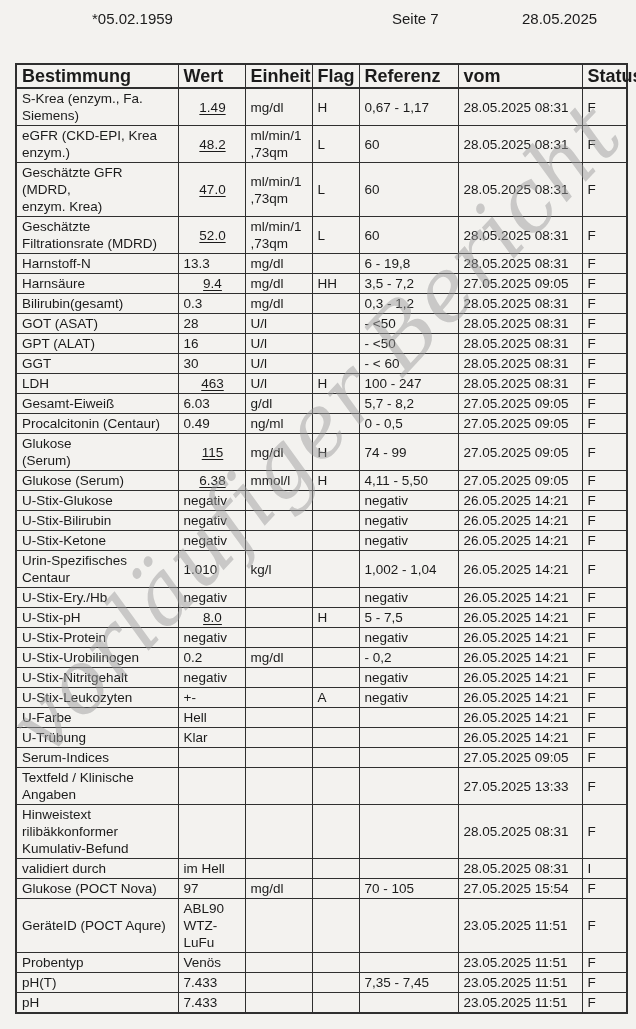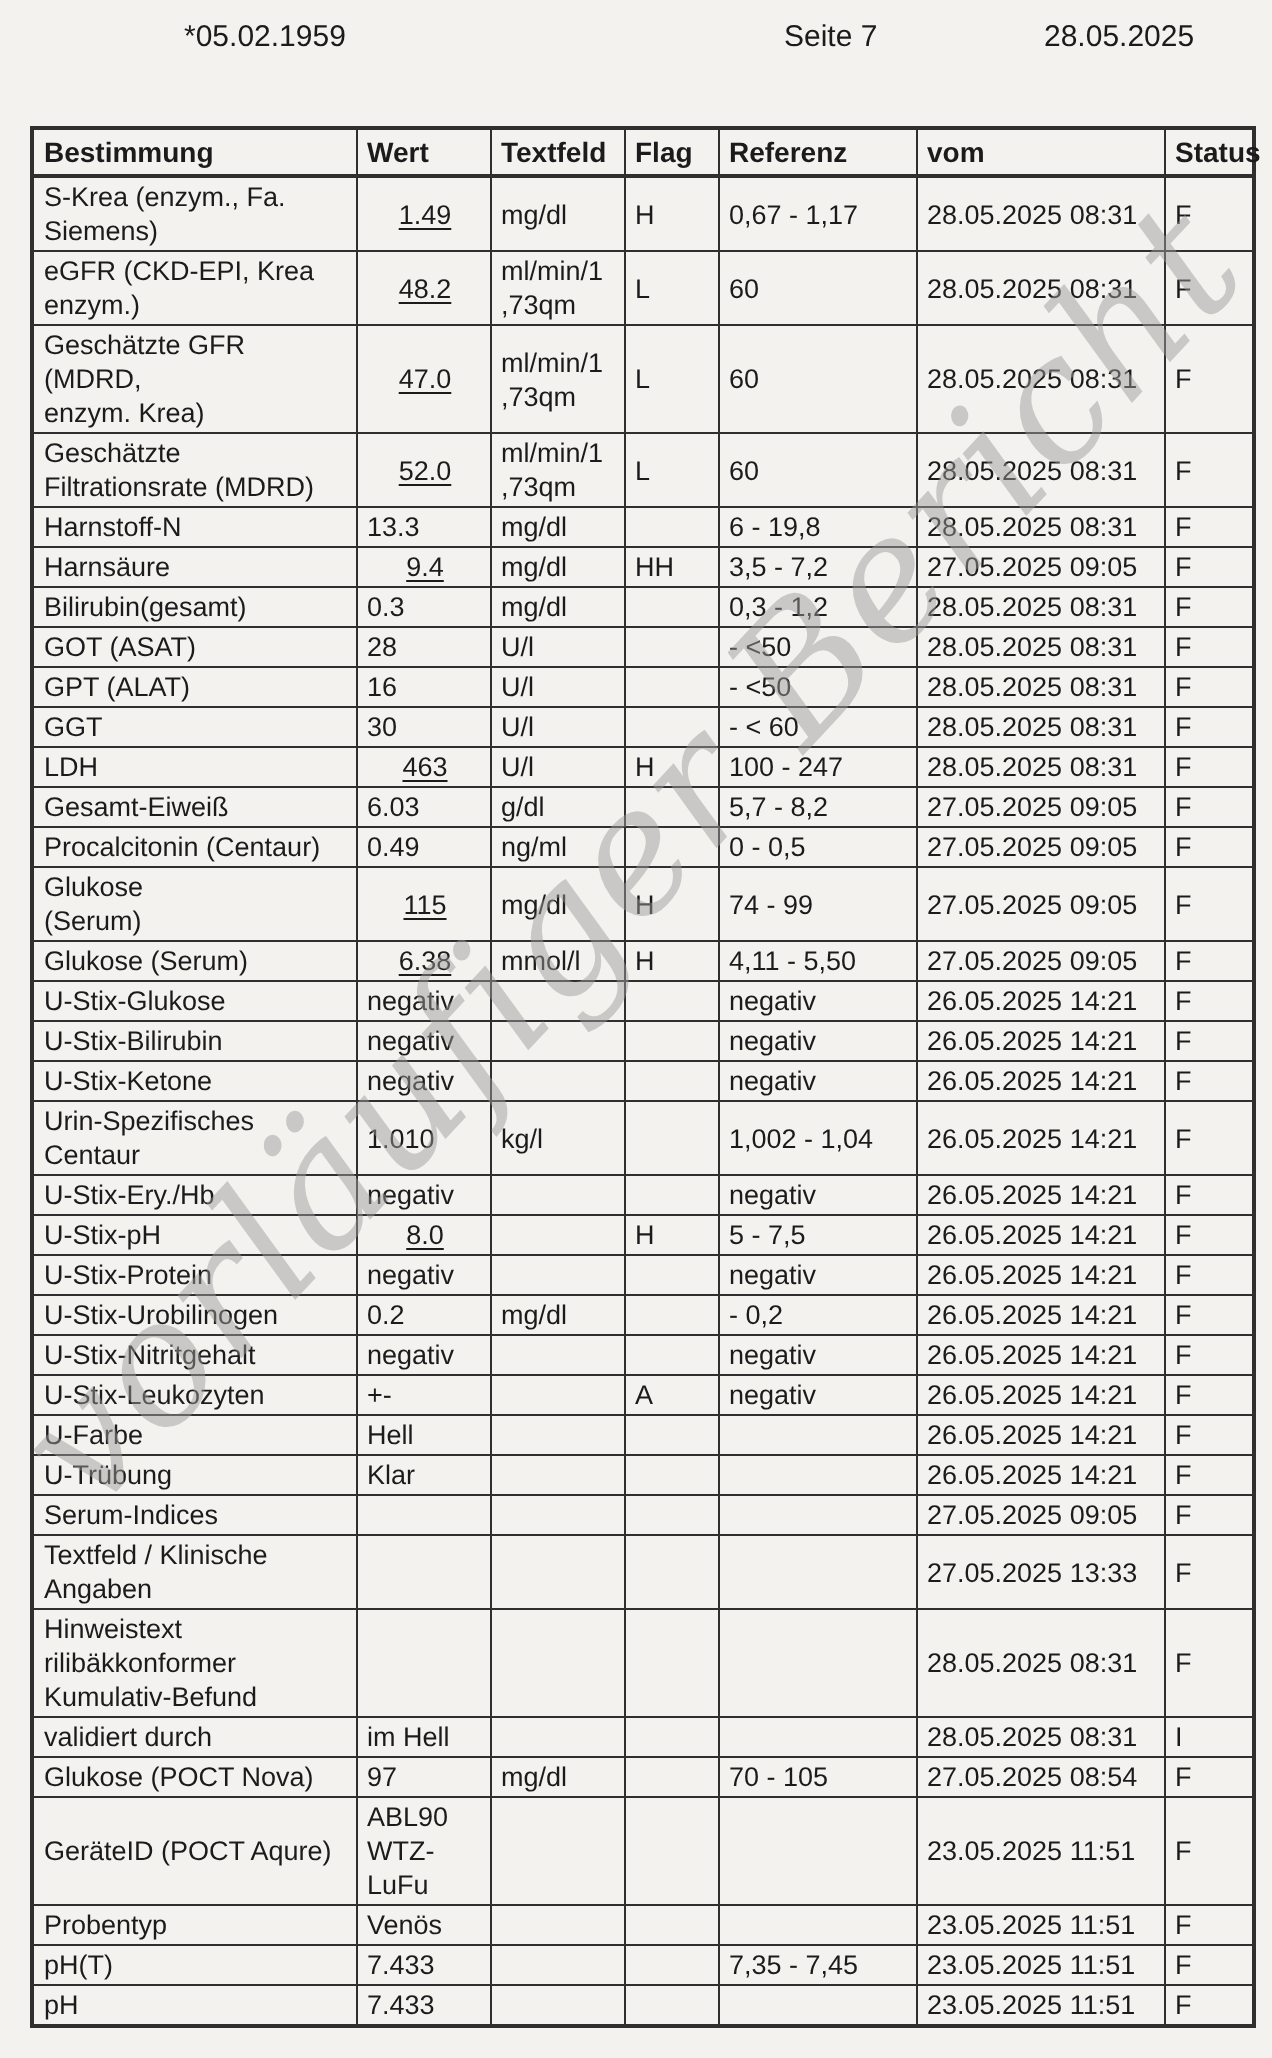--- a/index.html
+++ b/index.html
@@ -33,21 +33,21 @@
   col.c-flag{width:47px;}
   col.c-referenz{width:99px;}
   col.c-vom{width:124px;}
   col.c-status{width:45px;}
   table.results th{
     border:1px solid #2f2f2f;
     border-bottom-width:2px;
     text-align:left;
     font-weight:bold;
     padding:3px 4px 2px 5px;
-    font-size:14px;
+    font-size:18px;
   }
   table.results td{
     border:1px solid #2f2f2f;
     padding:1px 3px 1px 5px;
     vertical-align:middle;
     white-space:pre-line;
     overflow:hidden;
   }
   td.abnormal{
     text-decoration:underline;
@@ -88,21 +88,21 @@
         <col class="c-einheit">
       <col class="c-flag">
         <col class="c-referenz">
         <col class="c-vom">
         <col class="c-status">
     </colgroup>
     <thead>
       <tr>
           <th>Bestimmung</th>
           <th>Wert</th>
-          <th>Textfeld</th>
+          <th>Einheit</th>
           <th>Flag</th>
           <th>Referenz</th>
           <th>vom</th>
           <th>Status</th>
         </tr>
     </thead>
     <tbody>
         <tr>
           <td>S-Krea (enzym., Fa.
 Siemens)</td>
@@ -393,21 +393,21 @@
           <td></td>
           <td>28.05.2025 08:31</td>
           <td>I</td>
         </tr>
         <tr>
           <td>Glukose (POCT Nova)</td>
           <td>97</td>
           <td>mg/dl</td>
           <td></td>
           <td>70 - 105</td>
-          <td>27.05.2025 08:54</td>
+          <td>27.05.2025 15:54</td>
           <td>F</td>
         </tr>
         <tr>
           <td>GeräteID (POCT Aqure)</td>
           <td>ABL90
 WTZ-
 LuFu</td>
           <td></td>
           <td></td>
           <td></td>

